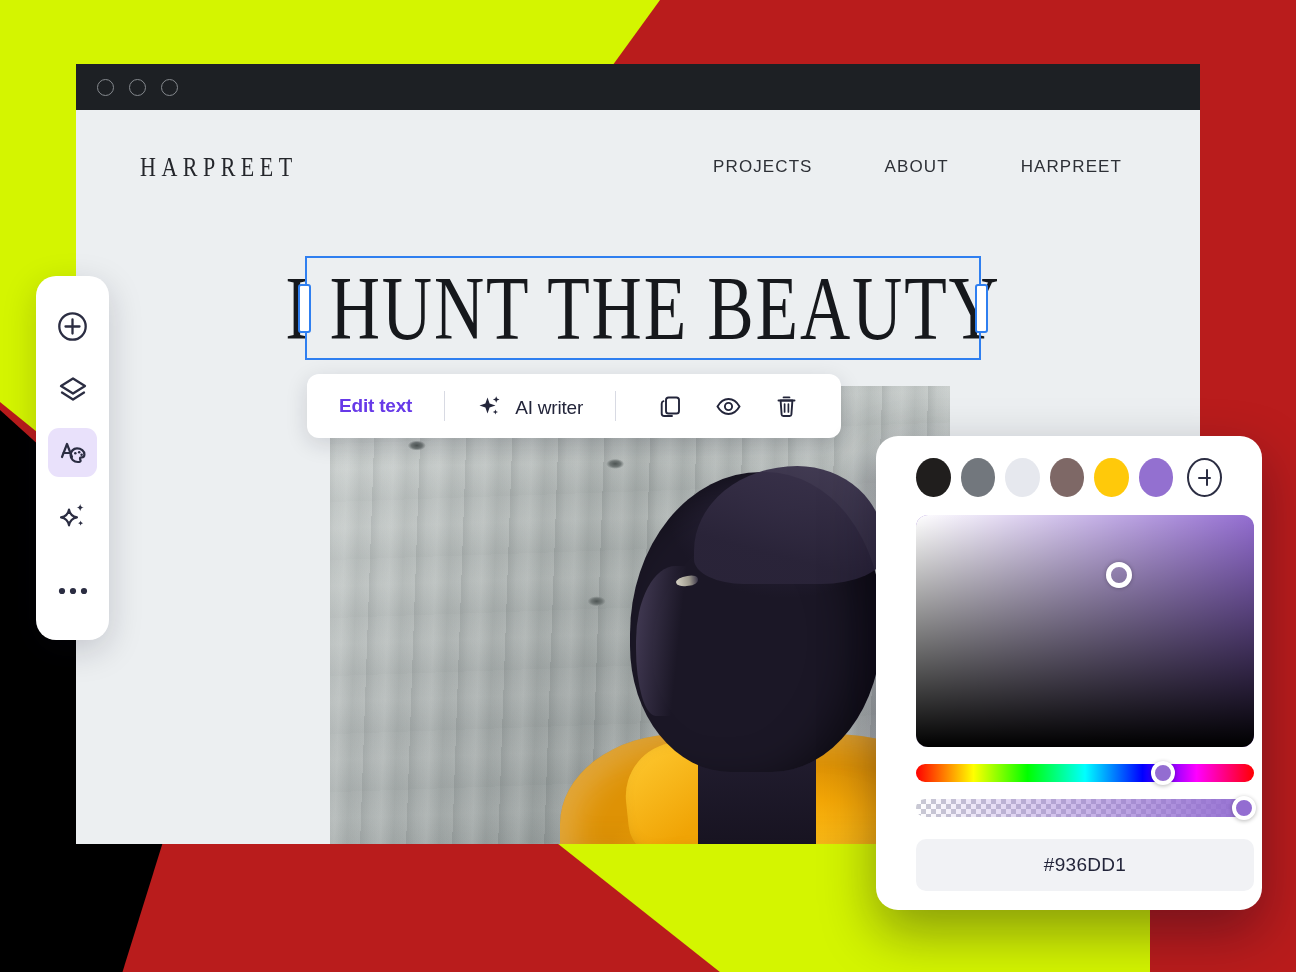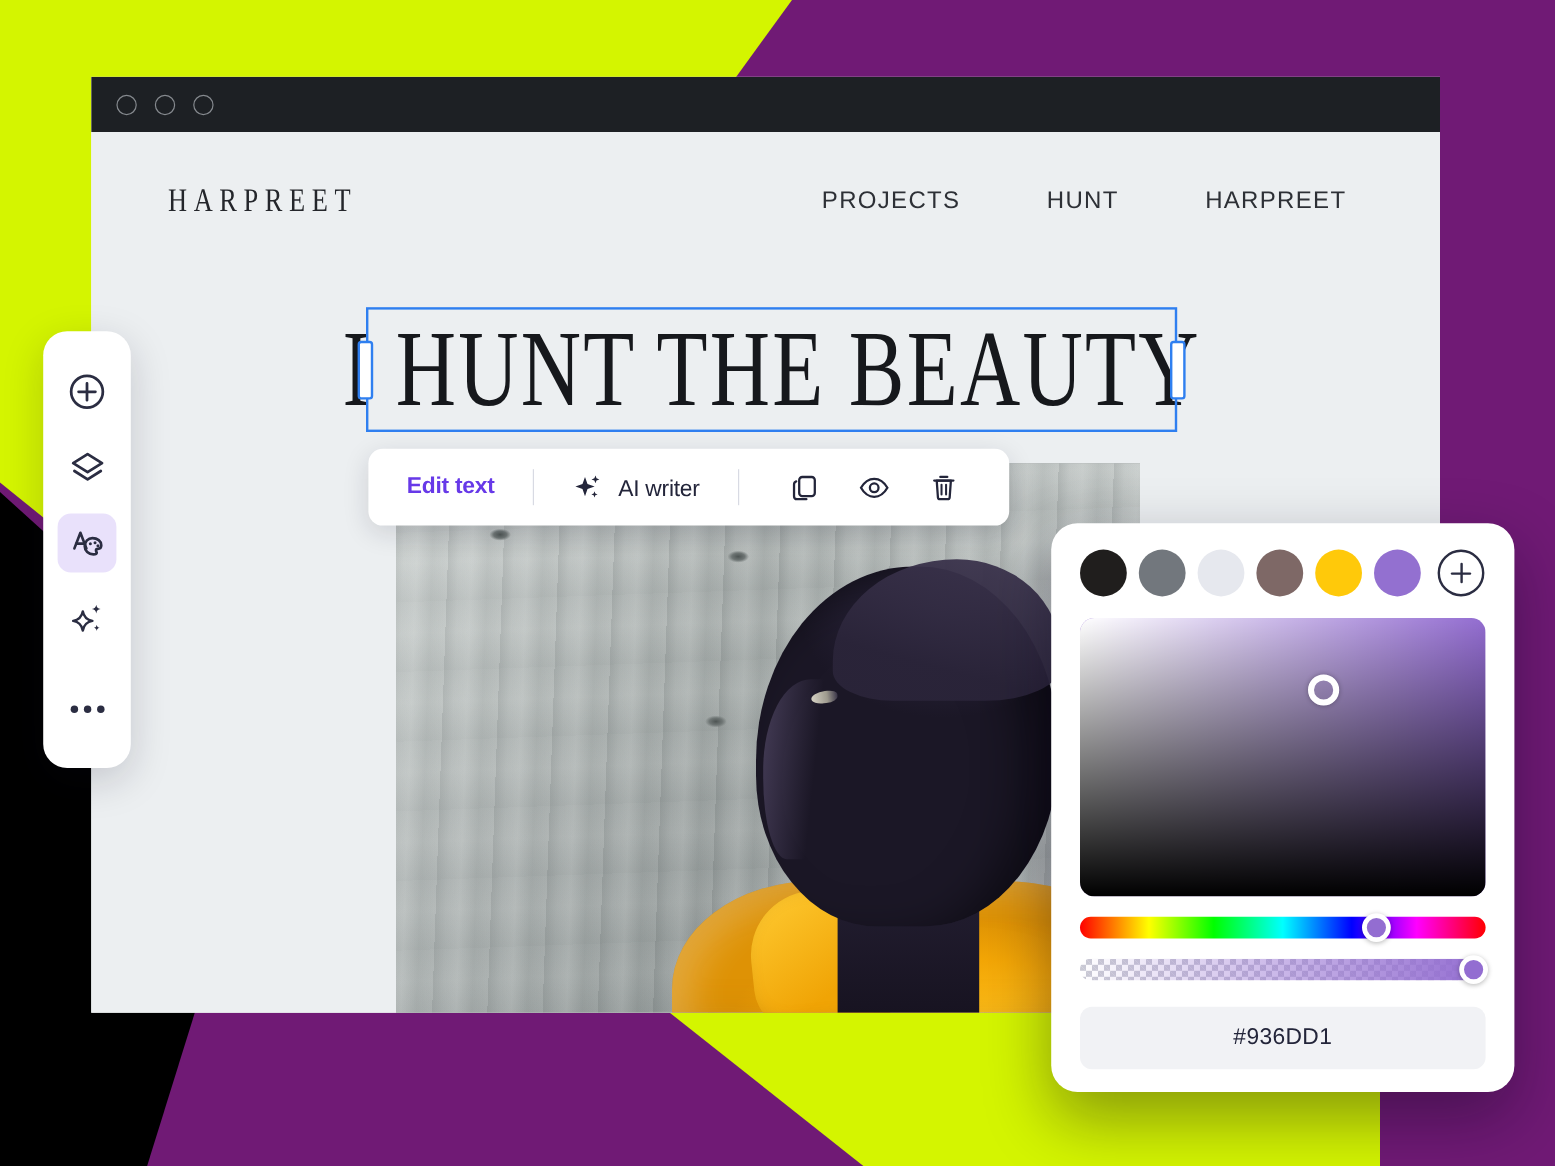--- a/index.html
+++ b/index.html
@@ -6,21 +6,21 @@
   html, body {
     width: 1296px; height: 972px;
     overflow: hidden;
     background: #000000;
     font-family: "Liberation Sans", sans-serif;
   }
 
   .stage {
     position: relative;
     width: 1296px; height: 972px;
-    background: #701a75;
+    background: #b91c1c;
     overflow: hidden;
   }
 
   
   .lime-top {
     position: absolute;
     left: 0; top: 0;
     width: 700px; height: 600px;
     background: #D4F500;
     clip-path: polygon(0 0, 660px 0, 232px 590px, 0 402px);
@@ -85,21 +85,21 @@
     color: #24262B;
     font-weight: 400;
     transform: scaleY(1.25);
   }
   .nav {
     display: flex;
     gap: 72px;
     padding-right: 10px;
   }
   .nav-item {
-    font-size: 20px;
+    font-size: 17px;
     letter-spacing: 1.1px;
     color: #2D3036;
   }
 
   
   .headline-wrap {
     position: absolute;
     left: 229px; top: 146px;
     width: 676px; height: 104px;
   }
@@ -312,21 +312,21 @@
   .side-btn.more { margin-top: 26px; }
 
   
   .picker {
     position: absolute;
     left: 876px; top: 436px;
     width: 386px; height: 474px;
     background: #ffffff;
     border-radius: 22px;
     box-shadow: 0 22px 54px rgba(10,6,30,0.38);
-    padding: 22px 24px;
+    padding: 22px 40px;
     z-index: 9;
   }
   .swatches {
     display: flex;
     align-items: center;
     gap: 10px;
     margin-bottom: 18px;
   }
   .swatch {
     width: 39px; height: 39px;
@@ -431,21 +431,21 @@
       <span class="dot"></span>
       <span class="dot"></span>
     </div>
 
     <div class="site">
 
       <div class="site-header">
         <div class="logo">HARPREET</div>
         <nav class="nav">
           <span class="nav-item">PROJECTS</span>
-          <span class="nav-item">HUNT</span>
+          <span class="nav-item">ABOUT</span>
           <span class="nav-item">HARPREET</span>
         </nav>
       </div>
 
       <div class="photo">
         <div class="wall"></div>
         <div class="jacket"></div>
         <div class="collar-dark"></div>
         <div class="collar"></div>
         <div class="snap s1"></div>

